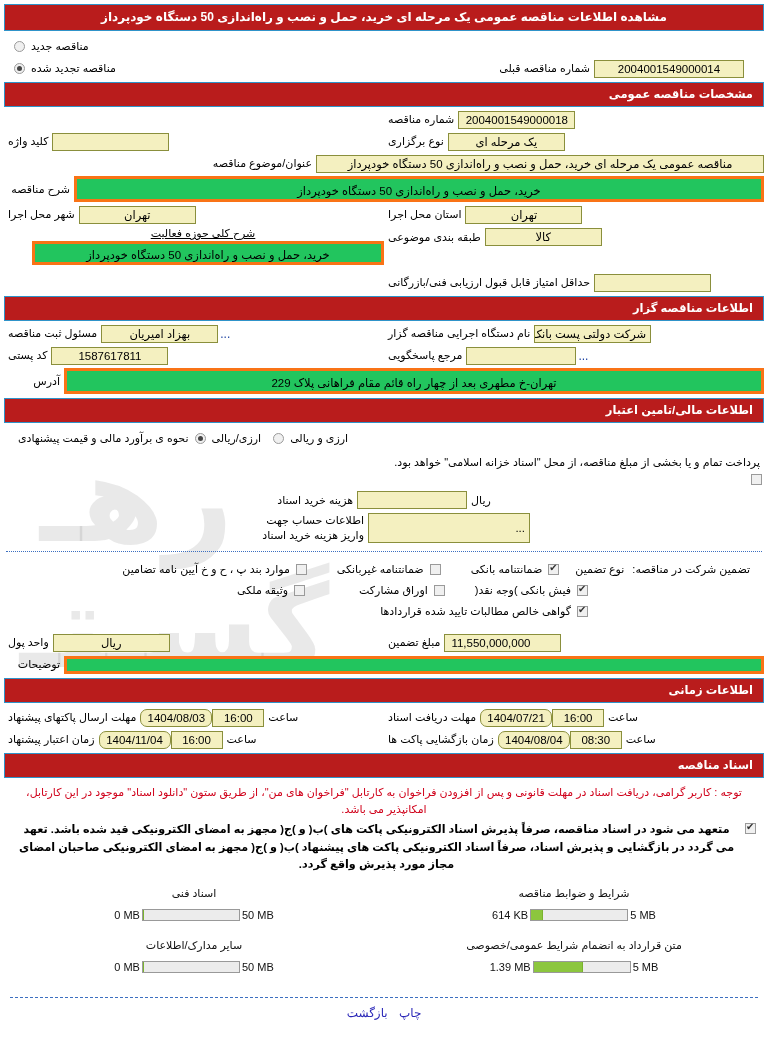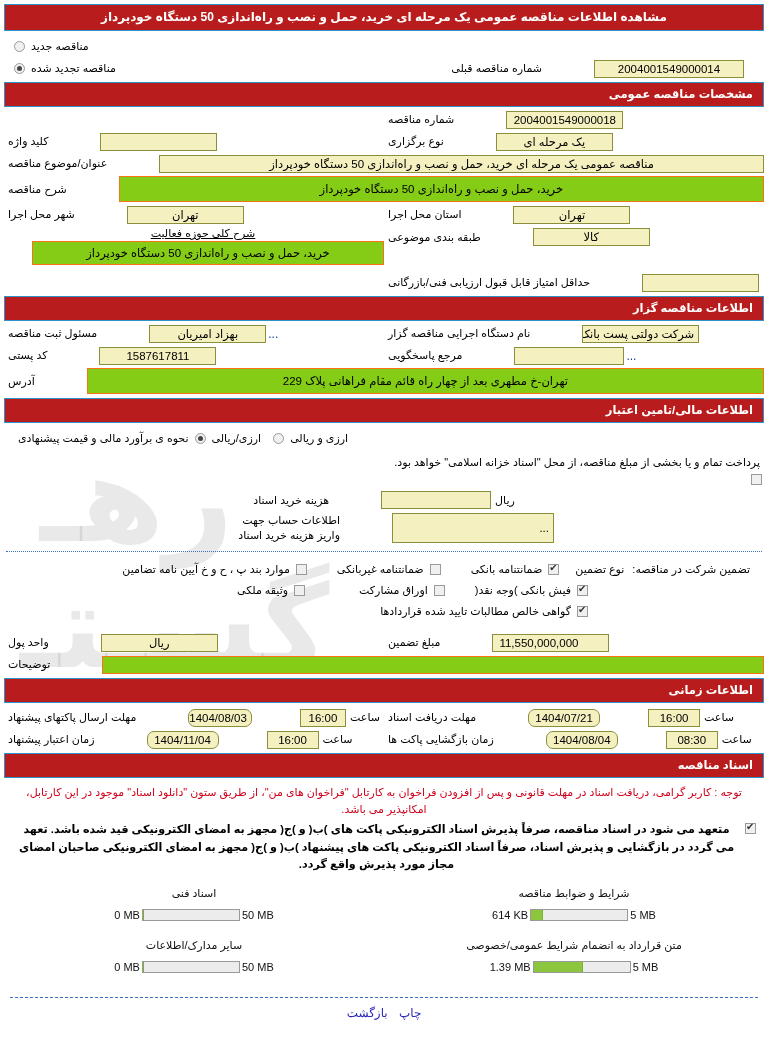--- a/index.html
+++ b/index.html
@@ -83,23 +83,22 @@
     background: #f4f0c0;
     border: 1px solid #8a8f3c;
     height: 18px;
     line-height: 16px;
     padding: 0 4px;
     font-size: 11.5px;
     text-align: center;
     color: #000;
     overflow: hidden;
     white-space: nowrap;
-    margin-left: 48px;
-  }
-  .fld.white { background: #84cc16; border: 1px solid #f97316; }
+  }
+  .fld.white { background: #22c55e; border: 3px solid #f97316; }
   .fld.empty { color: transparent; }
 
   .dots {
     color: #1a3fa0;
     font-size: 12px;
     padding: 0 2px;
     cursor: pointer;
     text-decoration: none;
   }
 
@@ -269,21 +268,21 @@
       <span class="lbl">نوع برگزاری</span>
     </div>
     <div class="half" style="justify-content:flex-end;">
       <div class="fld w145 empty"></div>
       <span class="lbl">کلید واژه</span>
     </div>
   </div>
 
   <div class="row">
     <div style="width:100%; display:flex; justify-content:flex-start; align-items:center;">
-      <div class="fld" style="width:612px;">مناقصه عمومی یک مرحله ای خرید، حمل و نصب و راه‌اندازی 50 دستگاه خودپرداز</div>
+      <div class="fld" style="width:448px;">مناقصه عمومی یک مرحله ای خرید، حمل و نصب و راه‌اندازی 50 دستگاه خودپرداز</div>
       <span class="lbl">عنوان/موضوع مناقصه</span>
     </div>
   </div>
 
   <div class="row">
     <div style="width:100%; display:flex; justify-content:flex-start; align-items:center;">
       <div class="fld white" style="width:690px; height:26px; line-height:24px;">خرید، حمل و نصب و راه‌اندازی 50 دستگاه خودپرداز</div>
       <span class="lbl">شرح مناقصه</span>
     </div>
   </div>

